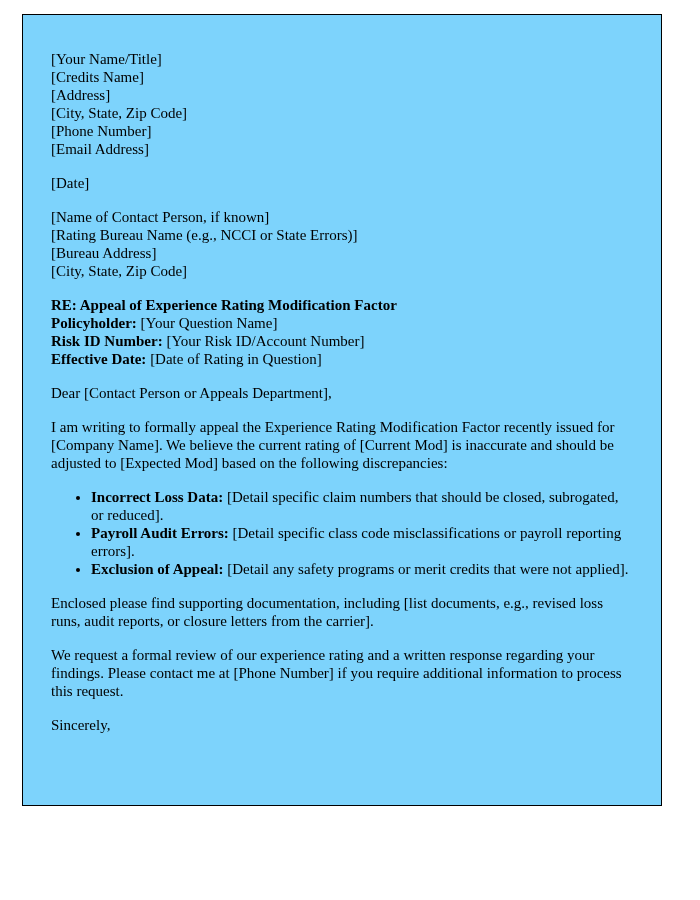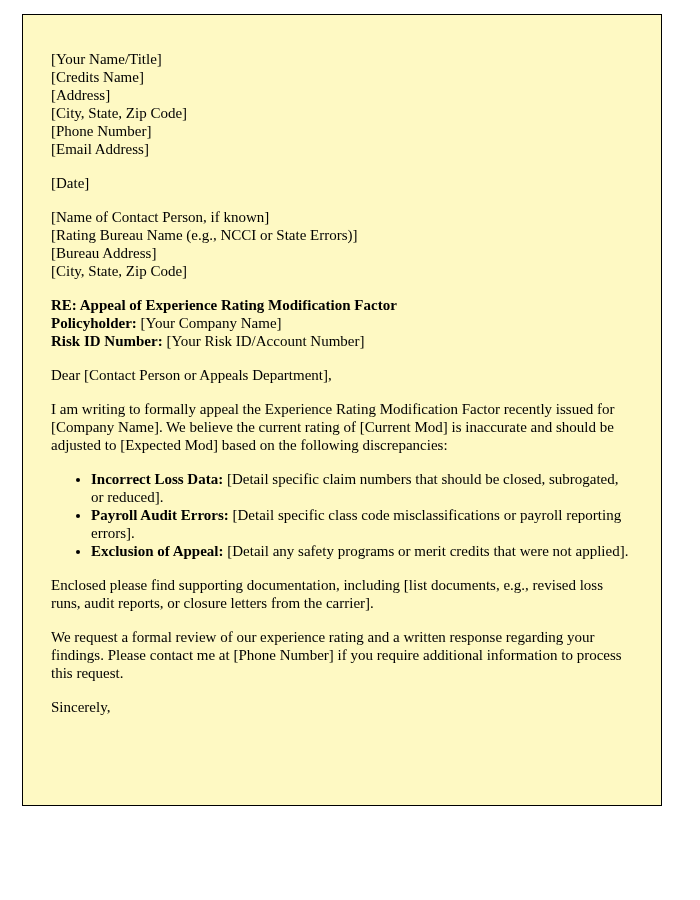--- a/index.html
+++ b/index.html
@@ -11,21 +11,21 @@
     overflow: hidden;
   }
   .page {
     position: absolute;
     left: 22px;
     top: 14px;
     width: 640px;
     height: 792px;
     box-sizing: border-box;
     border: 1px solid #000000;
-    background: #fef9c3;
+    background: #7dd3fc;
     padding: 35px 28px 20px 28px;
     font-family: "Liberation Serif", "DejaVu Serif", serif;
     font-size: 15px;
     line-height: 18px;
     color: #000000;
     overflow: hidden;
   }
   .block { margin: 0 0 16px 0; }
   .block div { margin: 0; }
   p { margin: 0 0 16px 0; }
@@ -55,22 +55,23 @@
 
   <div class="block">
     <div>[Name of Contact Person, if known]</div>
     <div>[Rating Bureau Name (e.g., NCCI or State Errors)]</div>
     <div>[Bureau Address]</div>
     <div>[City, State, Zip Code]</div>
   </div>
 
   <div class="block">
     <div class="bold">RE: Appeal of Experience Rating Modification Factor</div>
-    <div><span class="bold">Policyholder:</span><span> [Your Company Name]</span></div>
+    <div><span class="bold">Policyholder:</span><span> [Your Question Name]</span></div>
     <div><span class="bold">Risk ID Number:</span><span> [Your Risk ID/Account Number]</span></div>
+    <div><span class="bold">Effective Date:</span><span> [Date of Rating in Question]</span></div>
   </div>
 
   <p>Dear [Contact Person or Appeals Department],</p>
 
   <p>I am writing to formally appeal the Experience Rating Modification Factor recently issued for [Company Name]. We believe the current rating of [Current Mod] is inaccurate and should be adjusted to [Expected Mod] based on the following discrepancies:</p>
 
   <ul class="discrepancies">
     <li><span class="bold">Incorrect Loss Data:</span><span> [Detail specific claim numbers that should be closed, subrogated, or reduced].</span></li>
     <li><span class="bold">Payroll Audit Errors:</span><span> [Detail specific class code misclassifications or payroll reporting errors].</span></li>
     <li><span class="bold">Exclusion of Appeal:</span><span> [Detail any safety programs or merit credits that were not applied].</span></li>

